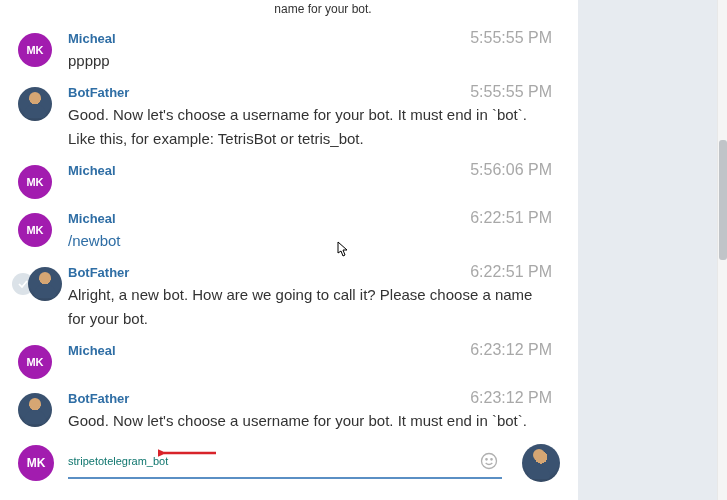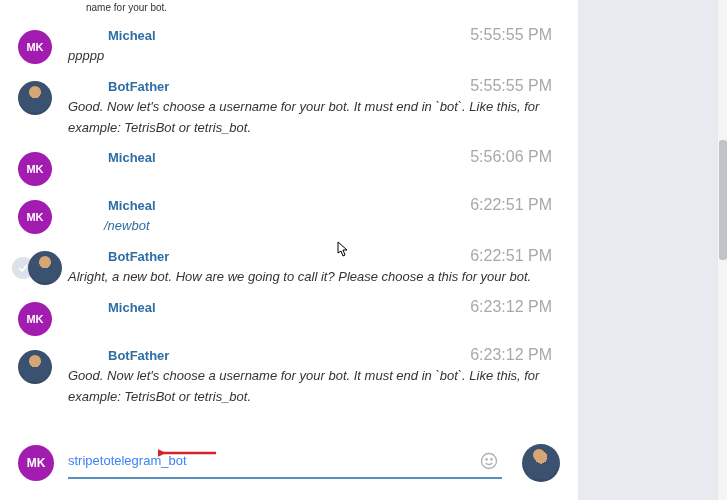--- a/index.html
+++ b/index.html
@@ -106,46 +106,45 @@
     left: 6px;
     width: 22px; height: 14px;
     background: #3a5270;
     border-radius: 12px 12px 4px 4px;
   }
   .msg-body { flex: 1; padding-right: 8px; }
   .msg-head {
     display: flex;
     justify-content: space-between;
     align-items: baseline;
-    margin-left: 40px;
   }
   .sender {
     color: #2f6ea5;
     font-weight: 600;
     font-size: 13px;
     cursor: pointer;
   }
   .time {
     color: #a8a8a8;
     font-size: 16px;
   }
   .msg-text {
     color: #333;
-    font-size: 13px;
+    font-size: 15px;
     line-height: 1.6;
     padding-top: 2px;
-    font-style: italic;
-  }
-  .cmd { color: #2f6ea5; margin-left: 36px; }
+  }
+  .cmd { color: #2f6ea5; }
   .partial-msg {
     padding-left: 68px;
     padding-bottom: 8px;
     color: #333;
-    font-size: 10px;
+    font-size: 12px;
     line-height: 1.6;
+    text-align: center;
   }
   .input-bar {
     display: flex;
     align-items: center;
     padding: 10px 18px 18px 18px;
     background: #fff;
     position: relative;
   }
   .input-avatar {
     width: 50px;
@@ -164,22 +163,22 @@
     display: flex;
     align-items: center;
     border-bottom: 2px solid #5a8fc4;
     margin-right: 14px;
     padding-bottom: 3px;
   }
   .input-field {
     flex: 1;
     border: none;
     outline: none;
-    font-size: 13px;
-    color: #3b82f6;
+    font-size: 11px;
+    color: #0f766e;
     background: transparent;
     padding: 4px 0;
   }
   .emoji-btn {
     width: 26px;
     height: 26px;
     display: flex;
     align-items: center;
     justify-content: center;
     color: #b0b0b0;
@@ -270,21 +269,21 @@
               <polyline points="4,12 10,18 20,6"></polyline>
             </svg>
         </div>
         <div class="avatar bf" style="margin-left:10px"></div>
       </div>
       <div class="msg-body">
         <div class="msg-head">
           <span class="sender">BotFather</span>
           <span class="time">6:22:51 PM</span>
         </div>
-        <div class="msg-text">Alright, a new bot. How are we going to call it? Please choose a this for your bot.</div>
+        <div class="msg-text">Alright, a new bot. How are we going to call it? Please choose a name for your bot.</div>
       </div>
     </div>
 
     <div class="msg-row">
       <div class="avatar-col">
         <div class="avatar mk">MK</div>
       </div>
       <div class="msg-body">
         <div class="msg-head">
           <span class="sender">Micheal</span>

